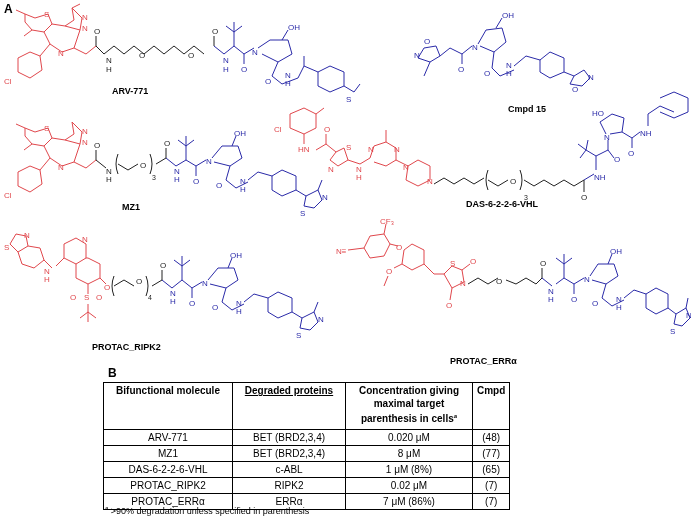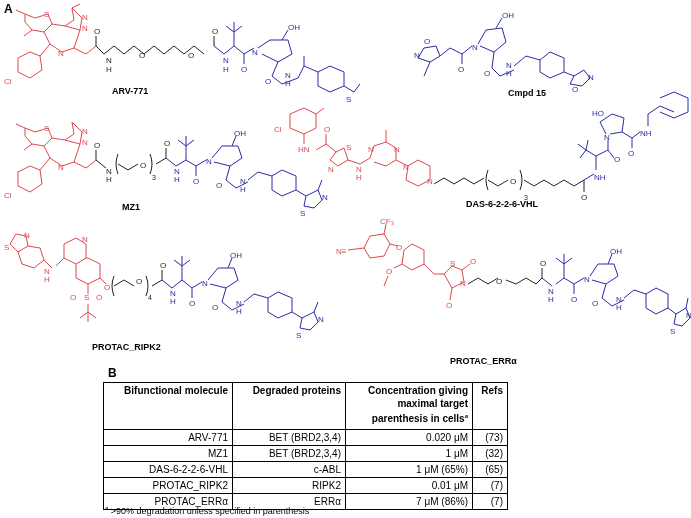--- a/index.html
+++ b/index.html
@@ -12,25 +12,25 @@
   svg text { font-family:"Liberation Sans", sans-serif; }
   .r { stroke:#e0474c; fill:none; stroke-width:1; }
   .b { stroke:#2a2aa8; fill:none; stroke-width:1; }
   .k { stroke:#222; fill:none; stroke-width:1; }
   .rt { fill:#e0474c; font-size:8px; }
   .bt { fill:#2a2aa8; font-size:8px; }
   .kt { fill:#222; font-size:8px; }
 
   table.data { position:absolute; left:103px; top:382px; border-collapse:collapse;
                font-size:10px; }
-  table.data th, table.data td { border:1px solid #000; padding:1px 4px; text-align:right;
+  table.data th, table.data td { border:1px solid #000; padding:1px 4px; text-align:center;
                vertical-align:top; line-height:13px; }
   table.data th { font-weight:bold; height:44px; }
   table.data td { height:12px; }
-  .c1 { width:120px; } .c2 { width:104px; } .c3 { width:118px; } .c4 { width:26px; }
+  .c1 { width:120px; } .c2 { width:104px;text-decoration:underline; } .c3 { width:118px; } .c4 { width:26px; }
   .footnote { position:absolute; left:105px; top:505px; font-size:9px; }
   .footnote sup { font-size:6px; font-style:italic; }
   th sup { font-size:6px; font-style:italic; }
 </style>
 </head>
 <body>
 
 <div class="panel-label" style="left:4px;top:2px;">A</div>
 
 <div class="mol" style="left:0;top:0;">
@@ -99,21 +99,21 @@
     <text class="bt" x="92" y="18">OH</text>
     <polyline class="b" points="84,52 82,68 90,76 104,70"></polyline>
     <text class="bt" x="74" y="76">O</text>
     <text class="bt" x="96" y="68">N</text>
     <text class="bt" x="96" y="76">H</text>
     <polyline class="b" points="104,66 116,56 130,60 140,52 154,58 154,72 140,78 130,72 130,60"></polyline>
     <polyline class="b" points="154,72 164,76 174,70 180,78 172,86 160,84 164,76"></polyline>
     <text class="bt" x="178" y="80">N</text>
     <text class="bt" x="162" y="92">O</text>
   </svg>
-  <div class="mol-name" style="left:98px;top:88px;">Cmpd 15</div>
+  <div class="mol-name" style="left:98px;top:104px;">Cmpd 15</div>
 </div>
 
 <div class="mol" style="left:0;top:118px;">
   <svg width="340" height="110">
     <polyline class="r" points="25,10 35,14 48,10 52,20 44,28 32,26 25,18 25,10"></polyline>
     <line class="r" x1="25" y1="10" x2="16" y2="6"></line>
     <line class="r" x1="32" y1="26" x2="24" y2="32"></line>
     <text class="rt" x="44" y="13">S</text>
     <polyline class="r" points="52,20 65,22 74,16 72,4"></polyline>
     <polyline class="r" points="65,22 80,26 82,14 72,4"></polyline>
@@ -319,46 +319,46 @@
 </div>
 
 <div class="panel-label" style="left:108px;top:366px;">B</div>
 
 <table class="data">
   <thead>
     <tr>
       <th class="c1">Bifunctional molecule</th>
       <th class="c2">Degraded proteins</th>
       <th class="c3"><span>Concentration giving maximal target parenthesis in cells</span><sup>a</sup></th>
-      <th class="c4">Refs</th>
+      <th class="c4">Cmpd</th>
     </tr>
   </thead>
   <tbody>
     <tr>
       <td>ARV-771</td>
       <td>BET (BRD2,3,4)</td>
       <td>0.020 μM</td>
-      <td>(73)</td>
+      <td>(48)</td>
     </tr>
     <tr>
       <td>MZ1</td>
       <td>BET (BRD2,3,4)</td>
-      <td>1 μM</td>
-      <td>(32)</td>
+      <td>8 μM</td>
+      <td>(77)</td>
     </tr>
     <tr>
       <td>DAS-6-2-2-6-VHL</td>
       <td>c-ABL</td>
-      <td>1 μM (65%)</td>
+      <td>1 μM (8%)</td>
       <td>(65)</td>
     </tr>
     <tr>
       <td>PROTAC_RIPK2</td>
       <td>RIPK2</td>
-      <td>0.01 μM</td>
+      <td>0.02 μM</td>
       <td>(7)</td>
     </tr>
     <tr>
       <td>PROTAC_ERRα</td>
       <td>ERRα</td>
       <td>7 μM (86%)</td>
       <td>(7)</td>
     </tr>
   </tbody>
 </table>

